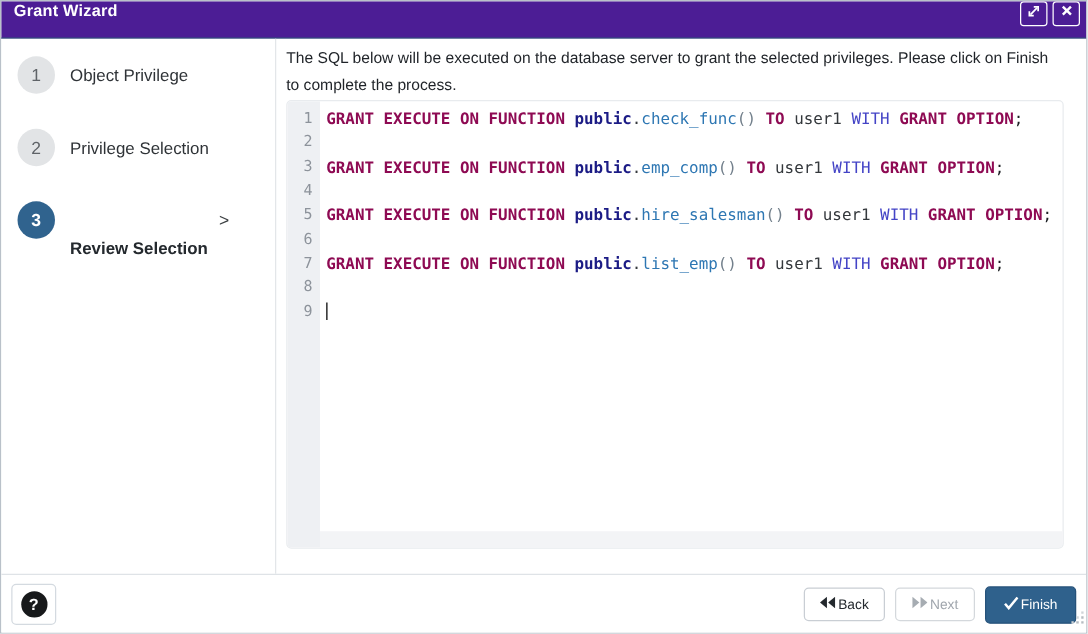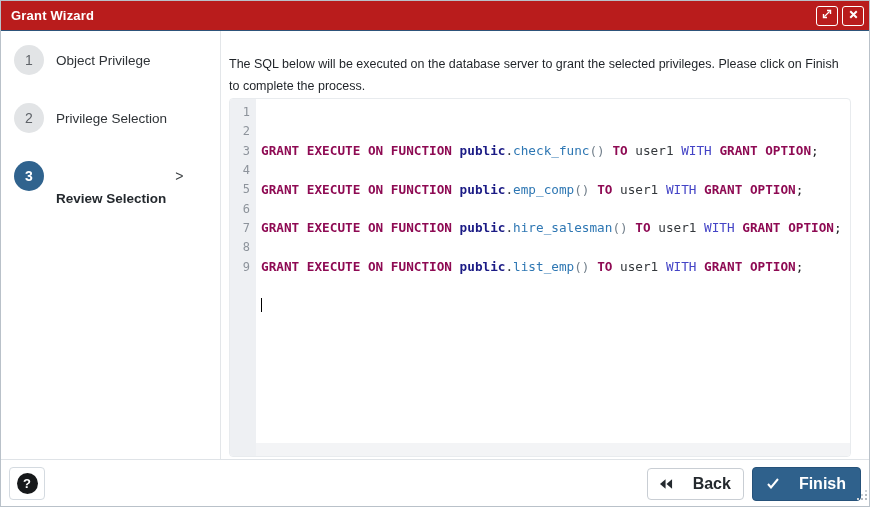--- a/index.html
+++ b/index.html
@@ -3,58 +3,58 @@
 <meta charset="utf-8">
 <style>
   * { margin:0; padding:0; box-sizing:border-box; }
   html,body { background:#e8eaec; font-family:"Liberation Sans", sans-serif; }
   .window{
     width:870px; height:507px; background:#fff; position:relative;
     border:1px solid #b9c1c9; overflow:hidden;
   }
   
   .titlebar{
-    height:30px; background:#b91c1c; border-bottom:1px solid #2e547a;
-    display:flex; align-items:center; padding:0 5px 0 10px;
+    height:30px; background:#4c1d95; border-bottom:1px solid #2e547a;
+    display:flex; align-items:flex-start; padding:0 5px 0 10px;
   }
   .titlebar .title{ color:#fff; font-weight:bold; font-size:13px; letter-spacing:.2px; flex:1; }
   .win-btn{
     width:22px; height:20px; border:1px solid #fff; border-radius:3px;
     display:flex; align-items:center; justify-content:center; margin-left:4px;
     background:transparent; cursor:pointer;
   }
   
   .body-row{ display:flex; height:428px; background:#fff; }
   .left-panel{ width:220px; border-right:1px solid #e3e6e9; padding:14px 0 0 13px; }
   .step{ display:flex; align-items:center; height:30px; margin-bottom:28px; }
   .step-circle{
     width:30px; height:30px; border-radius:50%; background:#e2e4e6; color:#5f6368;
     font-size:14px; display:flex; align-items:center; justify-content:center; flex:0 0 30px;
   }
   .step-label{ margin-left:12px; font-size:13.5px; color:#2f3337; }
   .step.active .step-circle{ background:#30638e; color:#fff; font-weight:bold; }
   .step.active .step-label{ font-weight:bold; color:#24292e;margin-top:44px; }
   .step-chevron{ margin-left:9px; font-size:14px; color:#3c4043; font-weight:normal; }
-  .content{ flex:1; padding:22px 18px 0 8px; }
+  .content{ flex:1; padding:4px 18px 0 8px; }
   .descr{ font-size:12.5px; color:#1f2328; line-height:22px; max-width:630px; }
   
   .editor{
     margin-top:1px; height:359px; position:relative; background:#fff;
     border:1px solid #e8ebee; border-radius:4px; overflow:hidden;
     font-family:"DejaVu Sans Mono", monospace;
   }
   .gutter{
     position:absolute; left:0; top:0; bottom:0; width:26px;
     background:#eef0f3; padding-top:4px;
   }
   .gutter .ln{
     height:19.35px; line-height:19.35px; text-align:right; padding-right:6px;
     color:#8d939b; font-size:12px;
   }
-  .code{ margin-left:26px; padding:4px 0 0 5px;margin-top:38px; }
+  .code{ margin-left:26px; padding:4px 0 0 5px; }
   .code .cl{ height:19.35px; line-height:19.35px; font-size:12.7px; white-space:pre; }
   .tk-kw{ color:#8e0a53; font-weight:bold; }
   .tk-sc{ color:#1b1b85; font-weight:bold; }
   .tk-fn{ color:#2e77b3; }
   .tk-pr{ color:#73808c; }
   .tk-pl{ color:#34383c; }
   .tk-wt{ color:#4444c6; }
   .tk-dt{ color:#34383c; }
   .tk-sm{ color:#1c1f23; }
   .caret{ display:inline-block; width:1px; height:14px; background:#000; vertical-align:-2px; }
@@ -67,25 +67,24 @@
   .help-btn{
     width:36px; height:33px; background:#fff; border:1px solid #d4dae0; border-radius:4px;
     display:flex; align-items:center; justify-content:center; cursor:pointer;
   }
   .help-circle{
     width:21px; height:21px; border-radius:50%; background:#17191b; color:#fff;
     font-size:13px; font-weight:bold; display:flex; align-items:center; justify-content:center;
   }
   .footer .spacer{ flex:1; }
   .btn{
-    display:inline-flex; align-items:center; gap:20px; font-size:16px;
+    display:inline-flex; align-items:center; gap:2px; font-size:11px;
     border-radius:4px; padding:6px 12px; margin-left:8px; cursor:pointer;
     background:#fff; border:1px solid #c9ced4; color:#24292e;
     font-family:"Liberation Sans", sans-serif;
-    font-weight:bold;
   }
   .btn.disabled{ color:#a0a6ad; border-color:#d4d8dc; cursor:default; }
   .btn.primary{ background:#2f618c; border:1px solid #26527a; color:#fff; padding:7px 14px; }
   .grip{ position:absolute; right:2px; bottom:2px; }
 </style>
 </head>
 <body>
 
 <div class="window">
 
@@ -167,20 +166,29 @@
     <button class="btn">
       <span>
         <svg width="13" height="10" viewBox="0 0 14 10">
           <polygon points="6,0 6,10 0,5" fill="#24292e"></polygon>
           <polygon points="13,0 13,10 7,5" fill="#24292e"></polygon>
         </svg>
       </span>
       <span>Back</span>
     </button>
 
+    <button class="btn disabled">
+      <span>
+        <svg width="13" height="10" viewBox="0 0 14 10">
+          <polygon points="1,0 1,10 7,5" fill="#a6acb2"></polygon>
+          <polygon points="8,0 8,10 14,5" fill="#a6acb2"></polygon>
+        </svg>
+      </span>
+      <span>Next</span>
+    </button>
 
     <button class="btn primary">
       <span>
         <svg width="12" height="11" viewBox="0 0 12 11">
           <polyline points="1,6 4,9.5 11,1" stroke="#fff" stroke-width="2" fill="none"></polyline>
         </svg>
       </span>
       <span>Finish</span>
     </button>
   </div>

